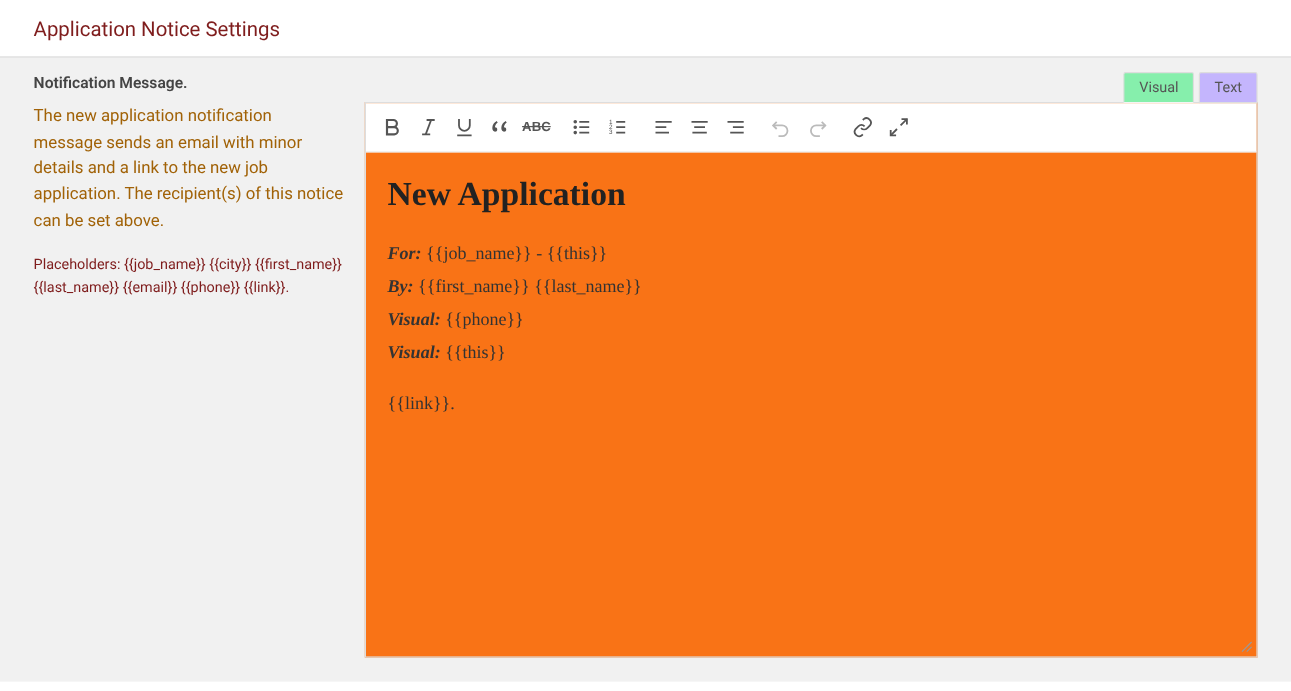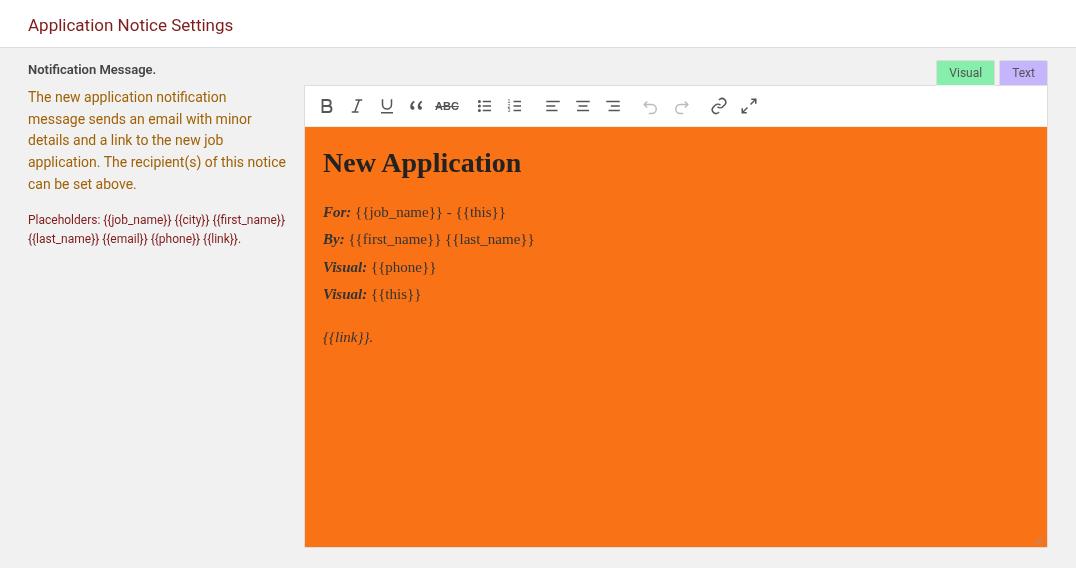--- a/index.html
+++ b/index.html
@@ -125,21 +125,20 @@
       font-weight: 700;
       margin-bottom: 22px;
       color: #222;
     }
     .editor-body p {
       margin-bottom: 4px;
       line-height: 1.55;
     }
     .editor-body p.gap-top {
       margin-top: 20px;
-      font-style: italic;
     }
     .editor-body strong {
       font-weight: 700;
       font-style: italic;
     }
     .resize-handle {
       position: absolute;
       right: 2px;
       bottom: 2px;
       width: 12px;

